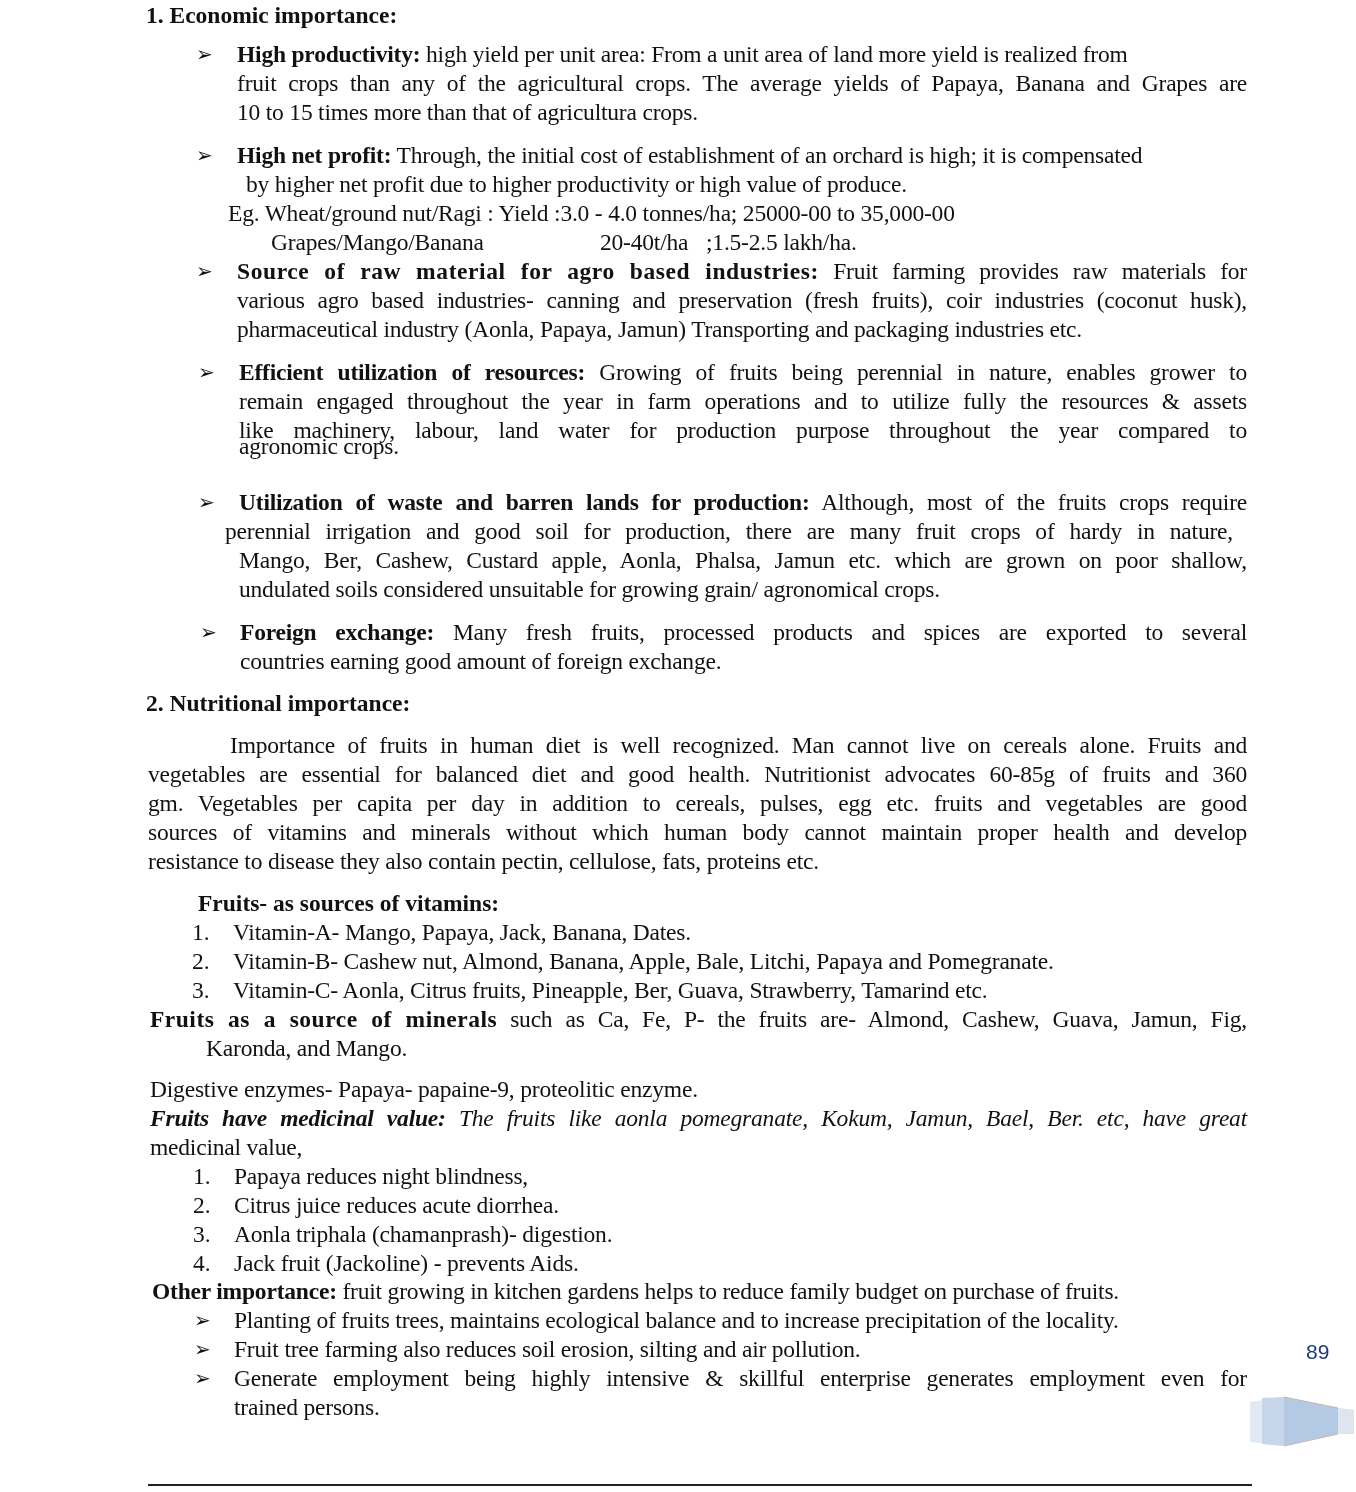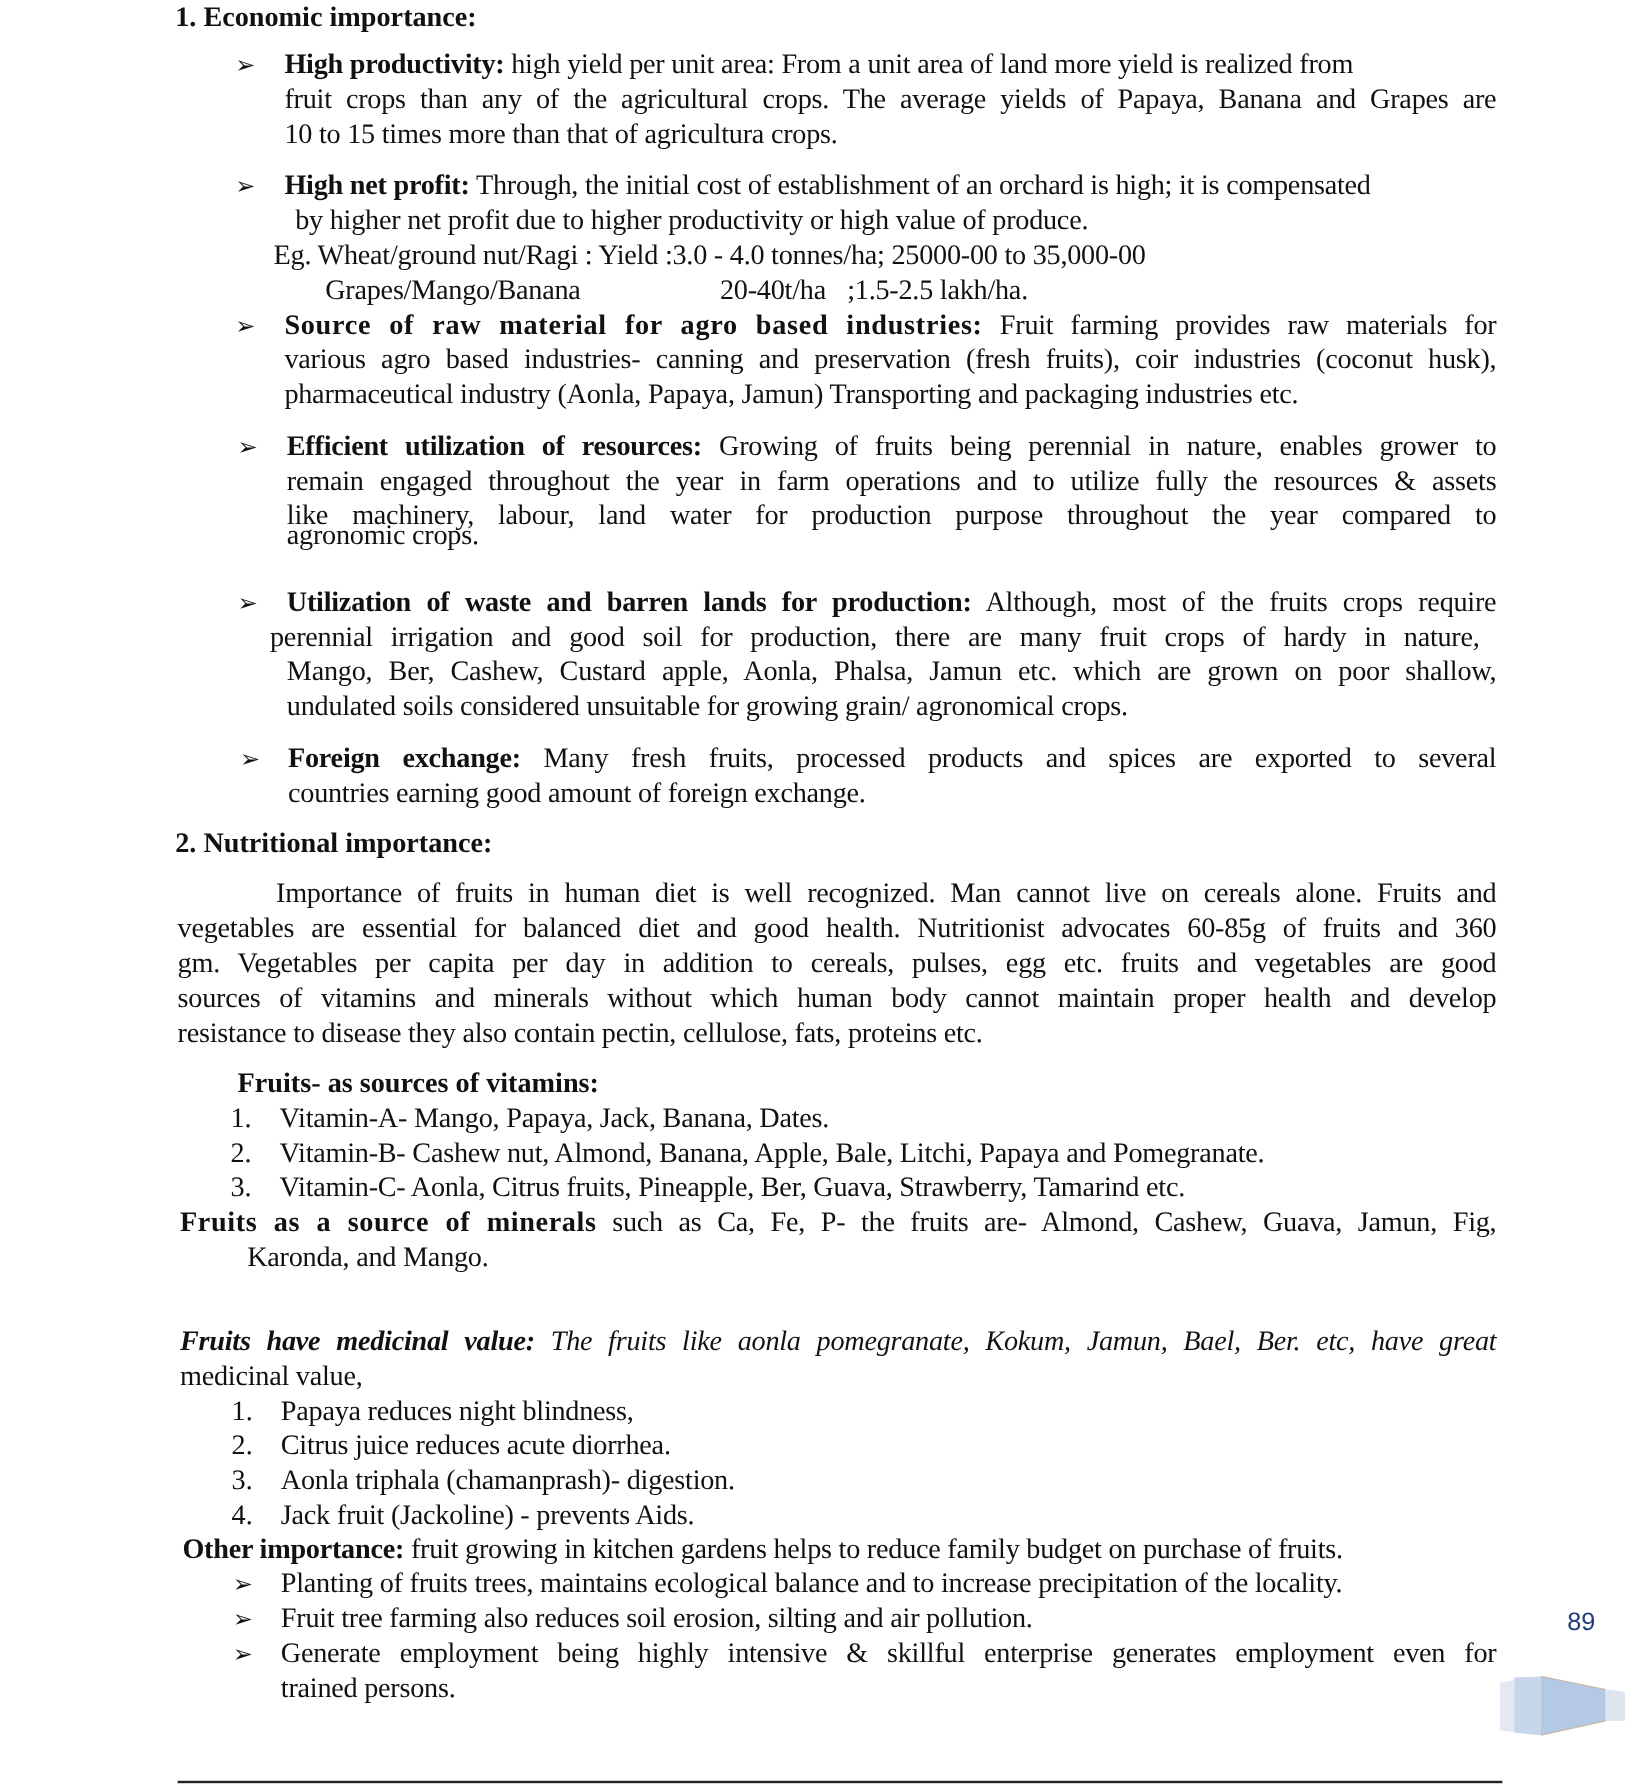--- a/index.html
+++ b/index.html
@@ -116,20 +116,21 @@
     <div class="line" style="left:233px; top:976px;">Vitamin-C- Aonla, Citrus fruits, Pineapple, Ber, Guava, Strawberry, Tamarind etc.</div>
   </div>
 
   <div>
     <div class="line just" style="left:150px; top:1005px; width:1097px;">
       <b style="letter-spacing:0.5px;">Fruits as a source of minerals</b><span> such as Ca, Fe, P- the fruits are- Almond, Cashew, Guava, Jamun, Fig,</span>
     </div>
     <div class="line" style="left:162px; top:1034px;margin-left:44px;">Karonda, and Mango.</div>
   </div>
 
+  <div class="line" style="left:150px; top:1075px;">Digestive enzymes- Papaya- papaine-9, proteolitic enzyme.</div>
 
   <div>
     <div class="line just" style="left:150px; top:1104px; width:1097px;font-style:italic;">
       <b>Fruits have medicinal value:</b><span>  The fruits like aonla pomegranate, Kokum, Jamun, Bael, Ber. etc, have great</span>
     </div>
     <div class="line" style="left:150px; top:1133px;">medicinal value,</div>
     <span class="num" style="left:193px; top:1162px;">1.</span>
     <div class="line" style="left:234px; top:1162px;text-align:right;">Papaya reduces night blindness,</div>
     <span class="num" style="left:193px; top:1191px;">2.</span>
     <div class="line" style="left:234px; top:1191px;">Citrus juice reduces acute diorrhea.</div>

